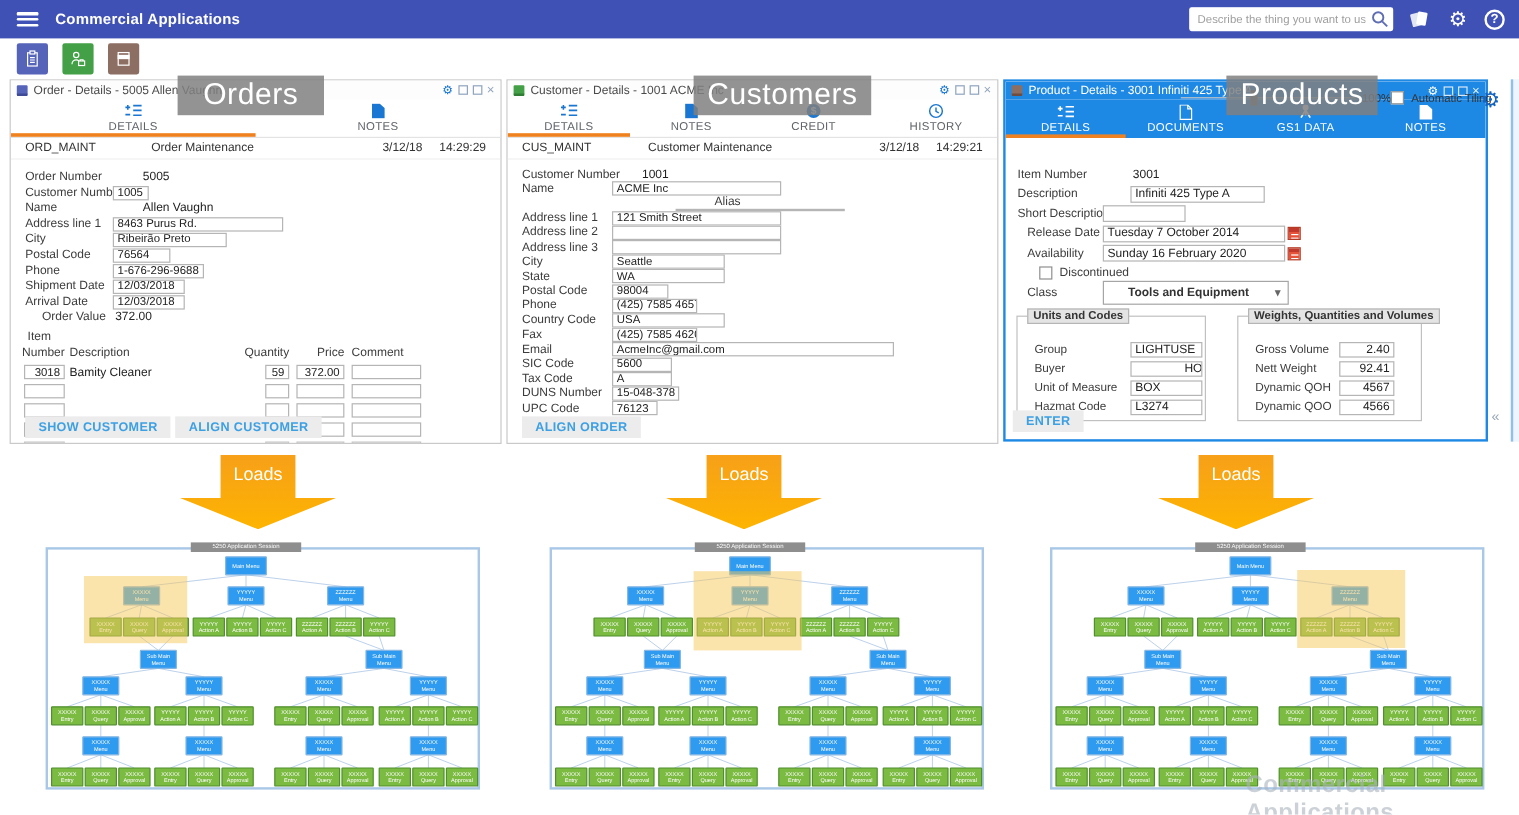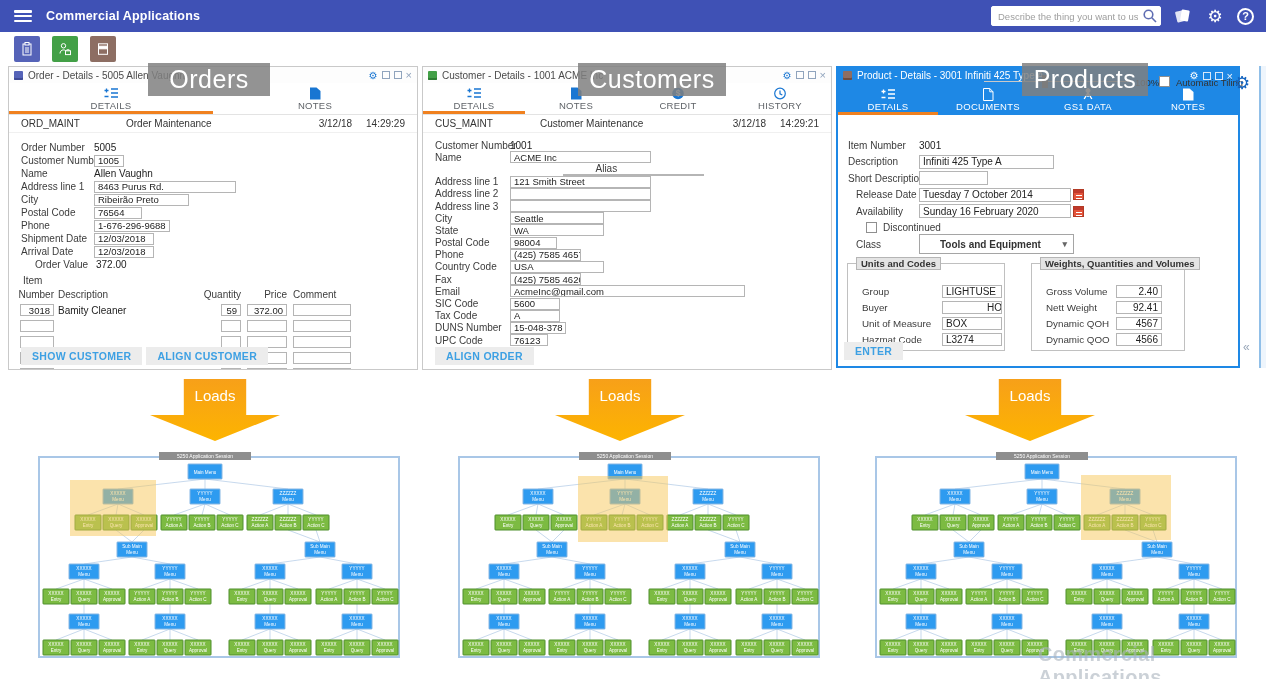--- a/index.html
+++ b/index.html
@@ -68,21 +68,21 @@
   .tab.active::after { content:""; position:absolute; left:0; right:0; bottom:0; height:3px; background:#f0811f; }
 
   .statusrow { height:18px; display:flex; align-items:center; font-size:10px; color:#333; padding:0 12px; border-bottom:1px solid #f0f0f0; }
   .statusrow .prog { width:105px; }
   .statusrow .progdesc { flex:1; }
   .statusrow .sdate { margin-right:14px; }
 
   .fields { padding-left:12px; }
   .frow { display:flex; align-items:center; }
   .flabel { font-size:10px; color:#3c3c3c; flex:0 0 auto; white-space:nowrap; }
-  .val { font-size:10px; color:#222; }
+  .val { font-size:10px; color:#222;margin-left:25px; }
   .ibox { border:1px solid #b5b5b5; height:12px; font-size:9.5px; color:#222; display:flex; align-items:center;
           padding:0 3px; background:#fff; overflow:hidden; white-space:nowrap; }
   #win-product .ibox { height:14px; font-size:10px; }
   .cal { width:11px; height:11px; margin-left:2px; border:1px solid #b33a25;
          background: linear-gradient(#fff,#fff) 2px 5px/6px 1px no-repeat,
                      linear-gradient(#fff,#fff) 2px 8px/6px 1px no-repeat,
                      linear-gradient(#c0392b 0 3px, #e4533a 3px) ; }
   .sbox { border:1px solid #a5a5a5; height:20px; display:flex; align-items:center; position:relative;
           padding-left:20px; font-size:10px; font-weight:bold; color:#333; background:#fff; }
   .sbox .arrow { position:absolute; right:6px; color:#666; font-size:9px; }
@@ -479,21 +479,21 @@
           <div class="tablabel">NOTES</div>
         </div>
       </div>
     <div class="fields" style="padding-top:22px; padding-left:10px">
         <div class="frow" style="height: 16.5px;">
           <span class="flabel" style="width: 71px; margin-left: 0px;">Item Number</span>
           <span class="val">3001</span>
         </div>
         <div class="frow" style="height: 16.5px;">
           <span class="flabel" style="width: 71px; margin-left: 0px;">Description</span>
-          <div class="ibox" style="width: 135px;">Infiniti 425 Type A</div>
+          <div class="ibox" style="width: 112px; margin-left: 23px;">Infiniti 425 Type A</div>
         </div>
         <div class="frow" style="height: 16.5px;">
           <span class="flabel" style="width: 71px; margin-left: 0px;">Short Description</span>
           <div class="ibox" style="width: 69px;"></div>
         </div>
         <div class="frow" style="height: 16.5px;">
           <span class="flabel" style="width: 63px; margin-left: 8px;">Release Date</span>
           <div class="ibox" style="width: 152px;">Tuesday 7 October 2014</div>
           <span class="cal"></span>
         </div>

